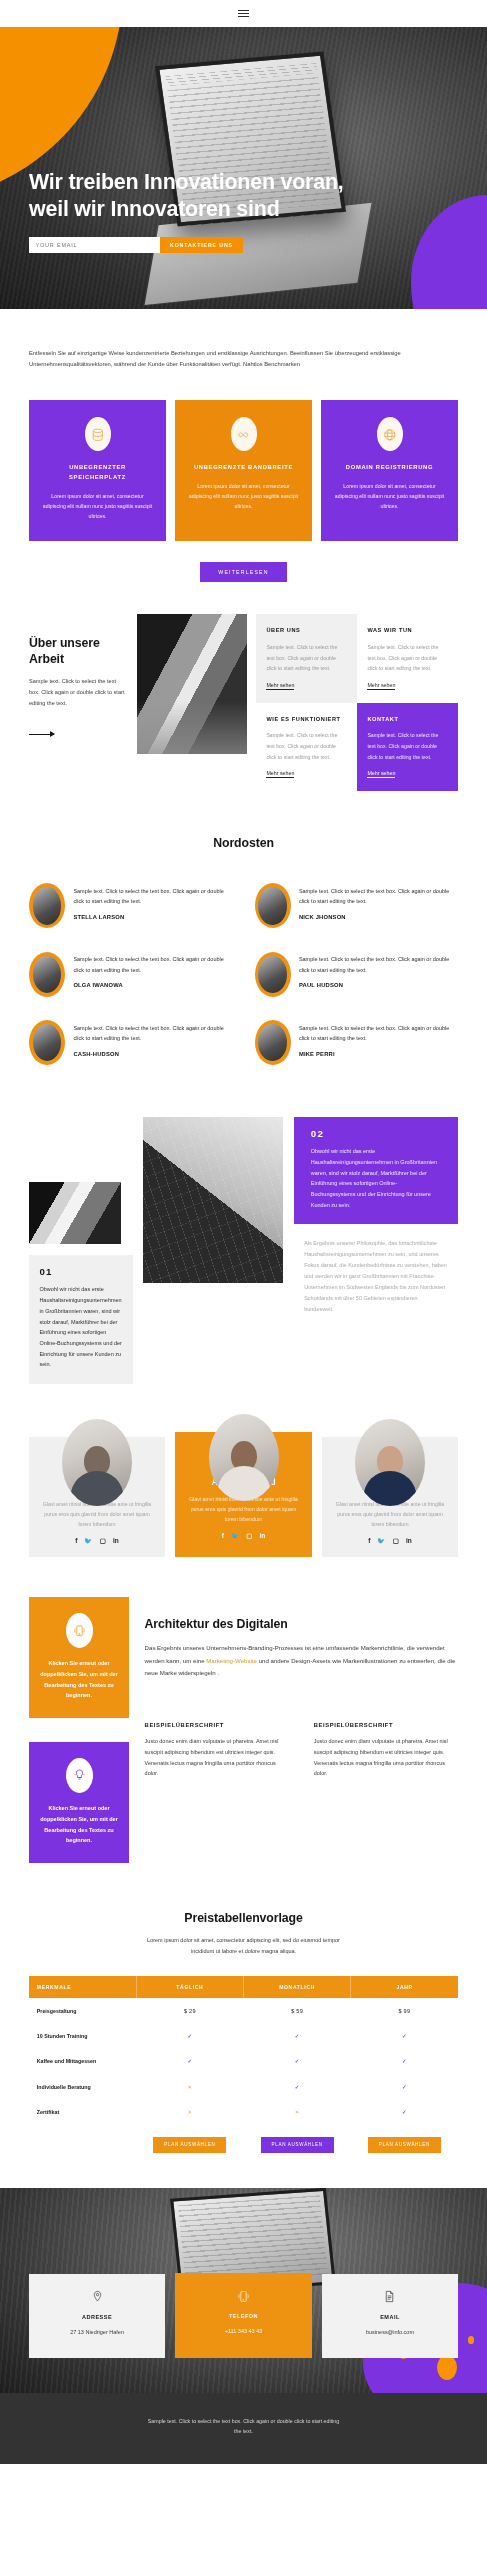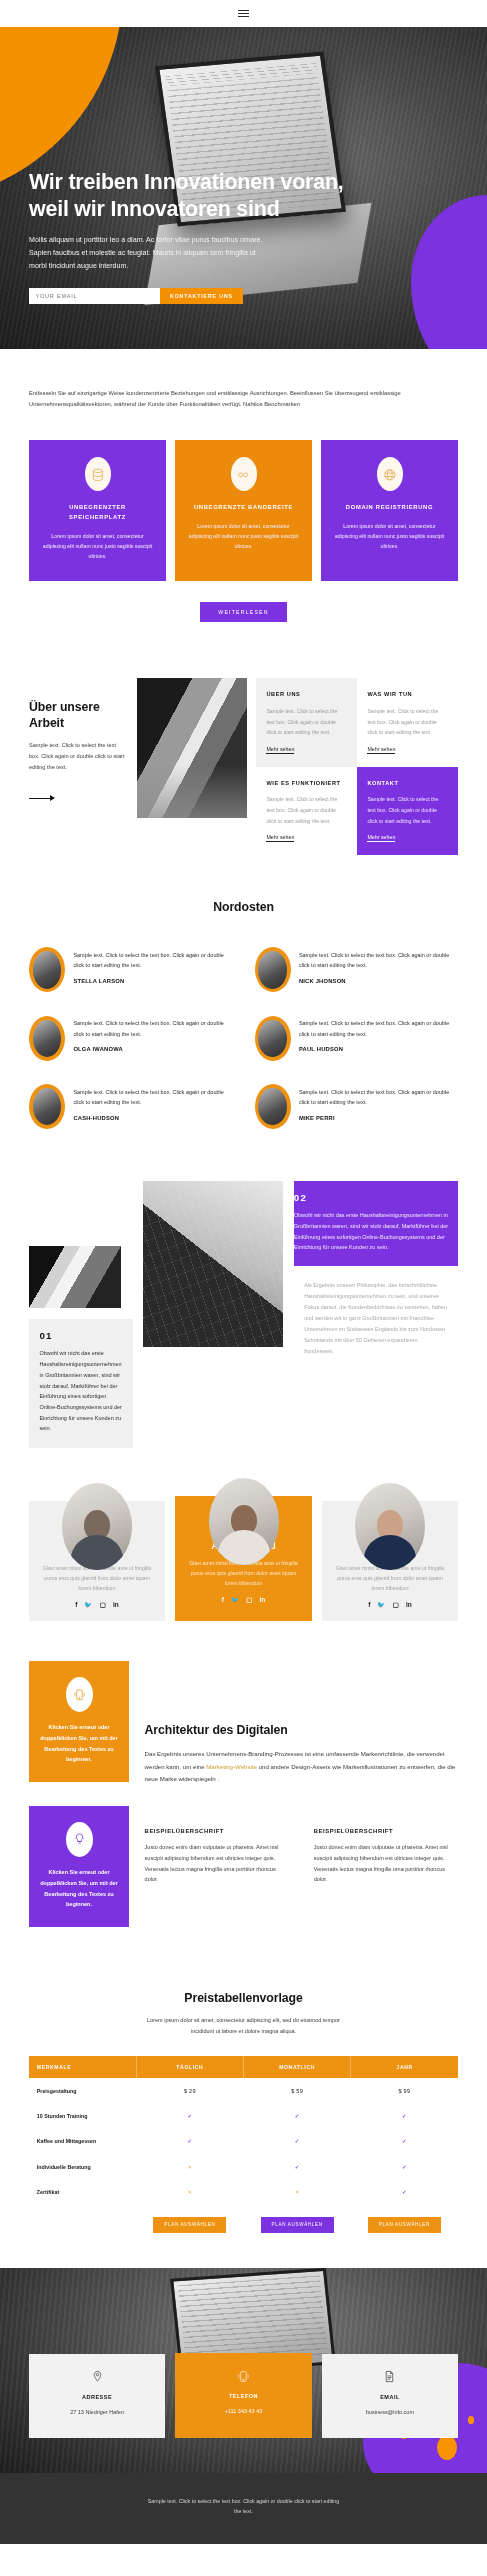--- a/index.html
+++ b/index.html
@@ -20,21 +20,21 @@
     justify-content: center;
     position: relative;
     z-index: 30;
   }
   .burger { width: 11.7px; display: flex; flex-direction: column; gap: 1.9px; cursor: pointer; }
   .burger span { display: block; height: 1.3px; background: #2b2b2b; width: 100%; }
 
   
   .hero {
     position: relative;
-    height: 322px;
+    height: 282px;
     overflow: hidden;
     background: #8d8d8d;
   }
   .hero-photo {
     position: absolute; inset: 0;
     background:
       repeating-linear-gradient(100deg, rgba(255,255,255,.035) 0 1.9px, rgba(0,0,0,.05) 1.9px 4.5px),
       radial-gradient(ellipse at 62% 42%, #6e6e6e 0%, #4a4a4a 38%, #2e2e2e 70%, #1d1d1d 100%);
     filter: grayscale(1);
   }
@@ -176,21 +176,21 @@
 
   .btn-center { display: flex; justify-content: center; margin-top: 21px; }
   .btn-purple {
     background: #7d32e0; color: #fff; border: 0;
     font-family: "Liberation Sans", sans-serif;
     font-size: 5.2px; letter-spacing: 1.2px;
     padding: 7.1px 18px; cursor: pointer;
   }
 
   
-  .arbeit { margin-top: 56px; display: flex; gap: 9px; align-items: flex-start; }
+  .arbeit { margin-top: 32px; display: flex; gap: 9px; align-items: flex-start; }
   .arbeit-col1 { width: 99px; padding-top: 22px; }
   .arbeit-col1 .h2 { font-size: 12.3px; }
   .arbeit-col1 .body-sm { margin-top: 7.8px; font-size: 5.6px; line-height: 1.95; }
   .arrow-link {
     margin-top: 21px; display: inline-block; cursor: pointer;
     width: 26px; height: 9px; position: relative;
   }
   .arrow-link::before {
     content:""; position:absolute; left:0; top:3.9px; width:25px; height:1.3px; background:#161616;
   }
@@ -283,21 +283,21 @@
       linear-gradient(200deg, #e8e8e8 0%, #bcbcbc 46%, #6d6d6d 100%);
     position: relative; overflow: hidden;
   }
   .story-img-l::after {
     content:""; position:absolute; inset:0;
     background: repeating-linear-gradient(72deg, rgba(255,255,255,.17) 0 0.6px, rgba(0,0,0,0) 0.6px 9px),
                 repeating-linear-gradient(160deg, rgba(255,255,255,.1) 0 0.6px, rgba(0,0,0,0) 0.6px 14.3px);
   }
   .story-c3 { flex: 1; }
   .story-purple {
-    background: #7d32e0; color: #fff; padding: 11px 0 13px;
+    background: #7d32e0; color: #fff; padding: 11px 17px 13px;
   }
   .story-purple .story-num { color: #fff; }
   .story-purple p { font-size: 5.5px; line-height: 1.95; color: #f3eafd; }
   .story-grey-txt {
     margin-top: 14.3px; padding: 0 10.4px;
     font-size: 5.5px; line-height: 2.0; color: #a8a8a8;
   }
 
   
   .team { margin-top: 48px; display: flex; gap: 10.4px; align-items: flex-end; }
@@ -331,21 +331,21 @@
   .member.orange .m-role { color: #fff; }
   .m-name { font-size: 8.4px; font-weight: 700; margin-top: 4.5px; color: #111; }
   .member.orange .m-name { color: #fff; }
   .m-txt { font-size: 5.2px; line-height: 1.95; color: #a3a3a3; margin-top: 7.1px; }
   .member.orange .m-txt { color: #fce7c9; }
   .m-social { margin-top: 8.4px; display: flex; justify-content: center; gap: 7.1px; }
   .m-social span { font-size: 6.5px; font-weight: 700; color: #1c1c1c; cursor: pointer; line-height: 1; }
   .member.orange .m-social span { color: #fff; }
 
   
-  .arch { margin-top: 40px; display: flex; gap: 15.6px; align-items: center; }
+  .arch { margin-top: 40px; display: flex; gap: 15.6px; align-items: flex-start; }
   .arch-tile {
     width: 100px; padding: 15.6px 10.4px 17px; text-align: center; color: #fff;
   }
   .arch-tile.orange { background: #ee9211; }
   .arch-tile.purple { background: #7d32e0; margin-top: 24px; }
   .tile-ico {
     width: 27px; height: 35px; border-radius: 50%; background: #ffffff;
     margin: 0 auto 10.4px; display: flex; align-items: center; justify-content: center;
   }
   .arch-tile.orange .tile-ico { background: #ffffff; }
@@ -357,21 +357,21 @@
   .arch-right .h2 { font-size: 12.3px; }
   .arch-p { margin-top: 9.7px; font-size: 6.1px; line-height: 2.05; color: #3a3a3a; }
   .arch-p a { color: #d09a2e; text-decoration: none; }
   .two-col {
     margin-top: 42px; display: grid; grid-template-columns: 1fr 1fr; gap: 25px;
   }
   .two-col h4 { font-size: 5.8px; letter-spacing: 0.6px; font-weight: 700; color: #141414; }
   .two-col p { margin-top: 8.4px; font-size: 5.5px; line-height: 1.95; color: #3d3d3d; }
 
   
-  .pricing { margin-top: 64px; text-align: center; }
+  .pricing { margin-top: 48px; text-align: center; }
   .pricing .h2 { font-size: 12.3px; }
   .pricing-sub { margin: 8.4px auto 0; max-width: 195px; font-size: 5.5px; line-height: 1.95; color: #3a3a3a; }
   .ptable { margin-top: 19.5px; width: 100%; border-collapse: collapse; table-layout: fixed; }
   .ptable thead th {
     background: #ee9211; color: #ffffff;
     font-size: 5px; letter-spacing: 0.7px; font-weight: 700;
     padding: 7.8px 0; text-align: center;
     border-right: 0.6px solid #f6b25a;
   }
   .ptable thead th:first-child { text-align: left; padding-left: 7.8px; }
@@ -464,21 +464,20 @@
 
 <section class="hero">
   <div class="hero-photo"></div>
   <div class="hero-base"></div>
   <div class="hero-laptop"></div>
   <div class="blob-orange-tl"></div>
   <div class="blob-purple-r"></div>
 
   <div class="hero-inner">
     <h1 class="hero-title">Wir treiben Innovationen voran, weil wir Innovatoren sind</h1>
-    <p class="hero-sub">Mollis aliquam ut porttitor leo a diam. Ac tortor vitae purus faucibus ornare. Sapien faucibus et molestie ac feugiat. Mauris in aliquam sem fringilla ut morbi tincidunt augue interdum.</p>
     <div class="hero-form">
       <input class="hero-email" type="text" placeholder="YOUR EMAIL" style="">
       <button class="hero-btn">KONTAKTIERE UNS</button>
     </div>
   </div>
 </section>
 
 <section class="sec">
   <div class="helfen">
     <div class="helfen-right">

